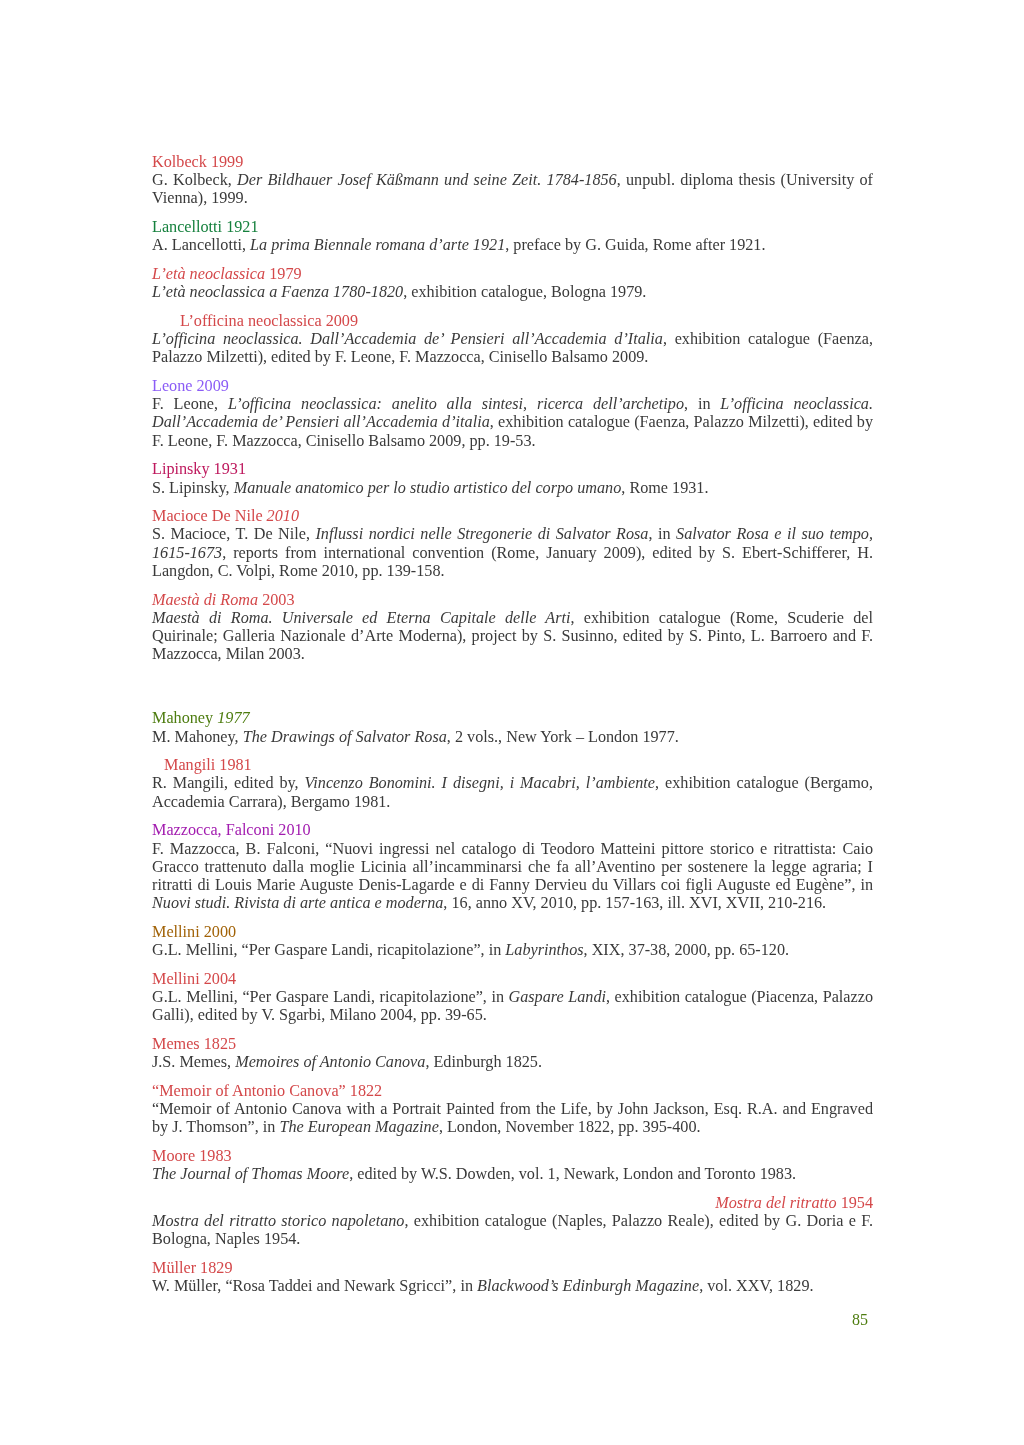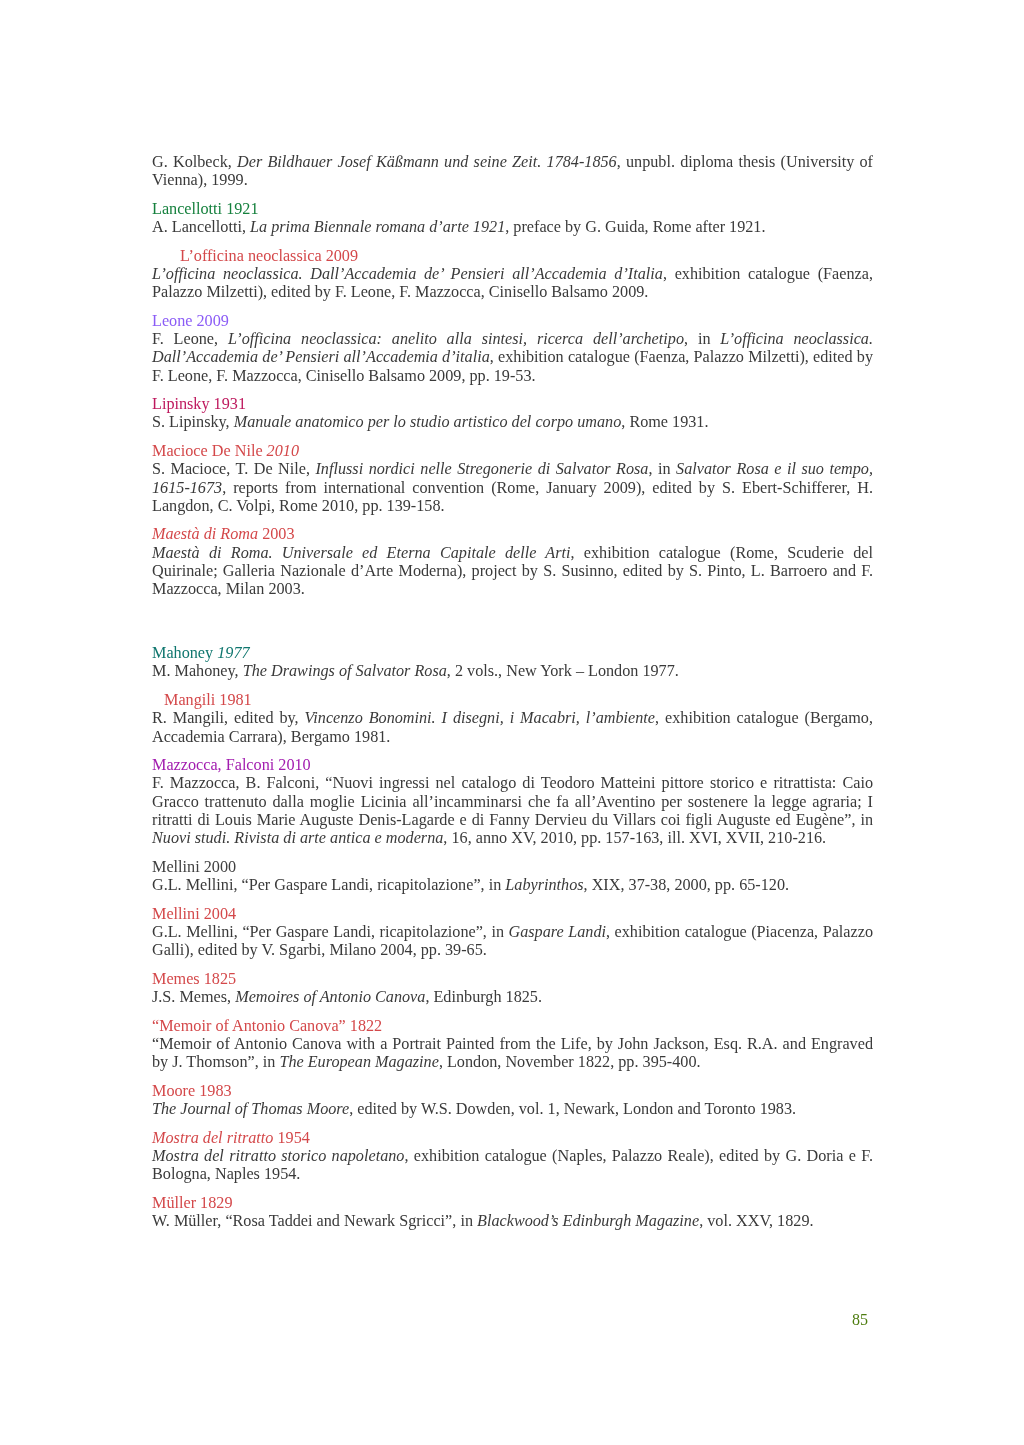--- a/index.html
+++ b/index.html
@@ -17,25 +17,30 @@
     position: absolute; left: 852px; top: 1311px;
     font-family: "Liberation Serif", "DejaVu Serif", serif;
     font-size: 16px; color: #4d7c0f;
   }
 </style>
 </head>
 <body>
 
 <div class="page" id="biblio">
     <div class="entry">
+      <span class="key" style="color: rgb(212, 72, 74);"><span>Kolbeck 1999</span></span>
       <span class="ref"><span>G. Kolbeck, </span><em>Der Bildhauer Josef Käßmann und seine Zeit. 1784-1856</em><span>, unpubl. diploma thesis (University of Vienna), 1999.</span></span>
     </div>
     <div class="entry">
       <span class="key" style="color: #15803d;"><span>Lancellotti 1921</span></span>
       <span class="ref"><span>A. Lancellotti, </span><em>La prima Biennale romana d’arte 1921</em><span>, preface by G. Guida, Rome after 1921.</span></span>
+    </div>
+    <div class="entry">
+      <span class="key" style="color: rgb(212, 72, 74);"><em>L’età neoclassica</em><span> 1979</span></span>
+      <span class="ref"><em>L’età neoclassica a Faenza 1780-1820</em><span>, exhibition catalogue, Bologna 1979.</span></span>
     </div>
     <div class="entry">
       <span class="key" style="color: rgb(212, 72, 74); margin-left: 28px;"><span>L’officina neoclassica 2009</span></span>
       <span class="ref"><em>L’officina neoclassica. Dall’Accademia de’ Pensieri all’Accademia d’Italia</em><span>, exhibition catalogue (Faenza, Palazzo Milzetti), edited by F. Leone, F. Mazzocca, Cinisello Balsamo 2009.</span></span>
     </div>
     <div class="entry">
       <span class="key" style="color: #8b5cf6;"><span>Leone 2009</span></span>
       <span class="ref"><span>F. Leone, </span><em>L’officina neoclassica: anelito alla sintesi, ricerca dell’archetipo</em><span>, in </span><em>L’officina neoclassica. Dall’Accademia de’ Pensieri all’Accademia d’italia</em><span>, exhibition catalogue (Faenza, Palazzo Milzetti), edited by F. Leone, F. Mazzocca, Cinisello Balsamo 2009, pp. 19-53.</span></span>
     </div>
     <div class="entry">
@@ -44,53 +49,53 @@
     </div>
     <div class="entry">
       <span class="key" style="color: rgb(212, 72, 74);"><span>Macioce De Nile </span><em>2010</em></span>
       <span class="ref"><span>S. Macioce, T. De Nile, </span><em>Influssi nordici nelle Stregonerie di Salvator Rosa</em><span>, in </span><em>Salvator Rosa e il suo tempo, 1615-1673</em><span>, reports from international convention (Rome, January 2009), edited by S. Ebert-Schifferer, H. Langdon, C. Volpi,  Rome 2010, pp. 139-158.</span></span>
     </div>
     <div class="entry">
       <span class="key" style="color: rgb(212, 72, 74);"><em>Maestà di Roma</em><span> 2003</span></span>
       <span class="ref"><em>Maestà di Roma. Universale ed Eterna Capitale delle Arti</em><span>, exhibition catalogue (Rome, Scuderie del Quirinale; Galleria Nazionale d’Arte Moderna), project by S. Susinno, edited by S. Pinto, L. Barroero and F. Mazzocca, Milan 2003.</span></span>
     </div>
     <div class="entry">
-      <span class="key" style="color: #0f766e; margin-top: 46px;"><span>Mahoney </span><em>1977</em></span>
+      <span class="key" style="color: #4d7c0f; margin-top: 46px;"><span>Mahoney </span><em>1977</em></span>
       <span class="ref"><span>M. Mahoney, </span><em>The Drawings of Salvator Rosa</em><span>, 2 vols., New York – London 1977.</span></span>
     </div>
     <div class="entry">
       <span class="key" style="color: rgb(212, 72, 74); margin-left: 12px;"><span>Mangili 1981</span></span>
       <span class="ref"><span>R. Mangili, edited by, </span><em>Vincenzo Bonomini. I disegni, i Macabri, l’ambiente</em><span>, exhibition catalogue (Bergamo, Accademia Carrara), Bergamo 1981.</span></span>
     </div>
     <div class="entry">
       <span class="key" style="color: #a21caf;"><span>Mazzocca, Falconi 2010</span></span>
       <span class="ref"><span>F. Mazzocca, B. Falconi, “Nuovi ingressi nel catalogo di Teodoro Matteini pittore storico e ritrattista: Caio Gracco trattenuto dalla moglie Licinia all’incamminarsi che fa all’Aventino per sostenere la legge agraria; I ritratti di Louis Marie Auguste Denis-Lagarde e di Fanny Dervieu du Villars coi figli Auguste ed Eugène”, in </span><em>Nuovi studi. Rivista di arte antica e moderna</em><span>, 16, anno XV, 2010, pp. 157-163, ill. XVI, XVII, 210-216.</span></span>
     </div>
     <div class="entry">
-      <span class="key" style="color: #404040;"><span>Mellini 2000</span></span>
+      <span class="key" style="color: #a16207;"><span>Mellini 2000</span></span>
       <span class="ref"><span>G.L. Mellini, “Per Gaspare Landi, ricapitolazione”, in </span><em>Labyrinthos</em><span>, XIX, 37-38, 2000, pp. 65-120.</span></span>
     </div>
     <div class="entry">
       <span class="key" style="color: rgb(212, 72, 74);"><span>Mellini 2004</span></span>
       <span class="ref"><span>G.L. Mellini, “Per Gaspare Landi, ricapitolazione”, in </span><em>Gaspare Landi</em><span>, exhibition catalogue (Piacenza, Palazzo Galli), edited by V. Sgarbi, Milano 2004, pp. 39-65.</span></span>
     </div>
     <div class="entry">
       <span class="key" style="color: rgb(212, 72, 74);"><span>Memes 1825</span></span>
       <span class="ref"><span>J.S. Memes, </span><em>Memoires of Antonio Canova</em><span>, Edinburgh 1825.</span></span>
     </div>
     <div class="entry">
       <span class="key" style="color: rgb(212, 72, 74);"><span>“Memoir of Antonio Canova” 1822</span></span>
       <span class="ref"><span>“Memoir of Antonio Canova with a Portrait Painted from the Life, by John Jackson, Esq. R.A. and Engraved by J. Thomson”, in </span><em>The European Magazine</em><span>, London, November 1822, pp. 395-400.</span></span>
     </div>
     <div class="entry">
       <span class="key" style="color: rgb(212, 72, 74);"><span>Moore 1983</span></span>
       <span class="ref"><em>The Journal of Thomas Moore</em><span>, edited by W.S. Dowden, vol. 1, Newark, London and Toronto 1983.</span></span>
     </div>
     <div class="entry">
-      <span class="key" style="color: rgb(212, 72, 74);"><em>Mostra del ritratto</em><span> 1954</span></span>
+      <span class="key" style="color: rgb(212, 72, 74); text-align: right;"><em>Mostra del ritratto</em><span> 1954</span></span>
       <span class="ref"><em>Mostra del ritratto storico napoletano</em><span>, exhibition catalogue (Naples, Palazzo Reale), edited by G. Doria e F. Bologna, Naples 1954.</span></span>
     </div>
     <div class="entry">
       <span class="key" style="color: rgb(212, 72, 74);"><span>Müller 1829</span></span>
       <span class="ref"><span>W. Müller, “Rosa Taddei and Newark Sgricci”, in </span><em>Blackwood’s Edinburgh Magazine</em><span>, vol. XXV, 1829.</span></span>
     </div>
   </div>
 <div class="page-number">85</div>
 
 </body></html>

